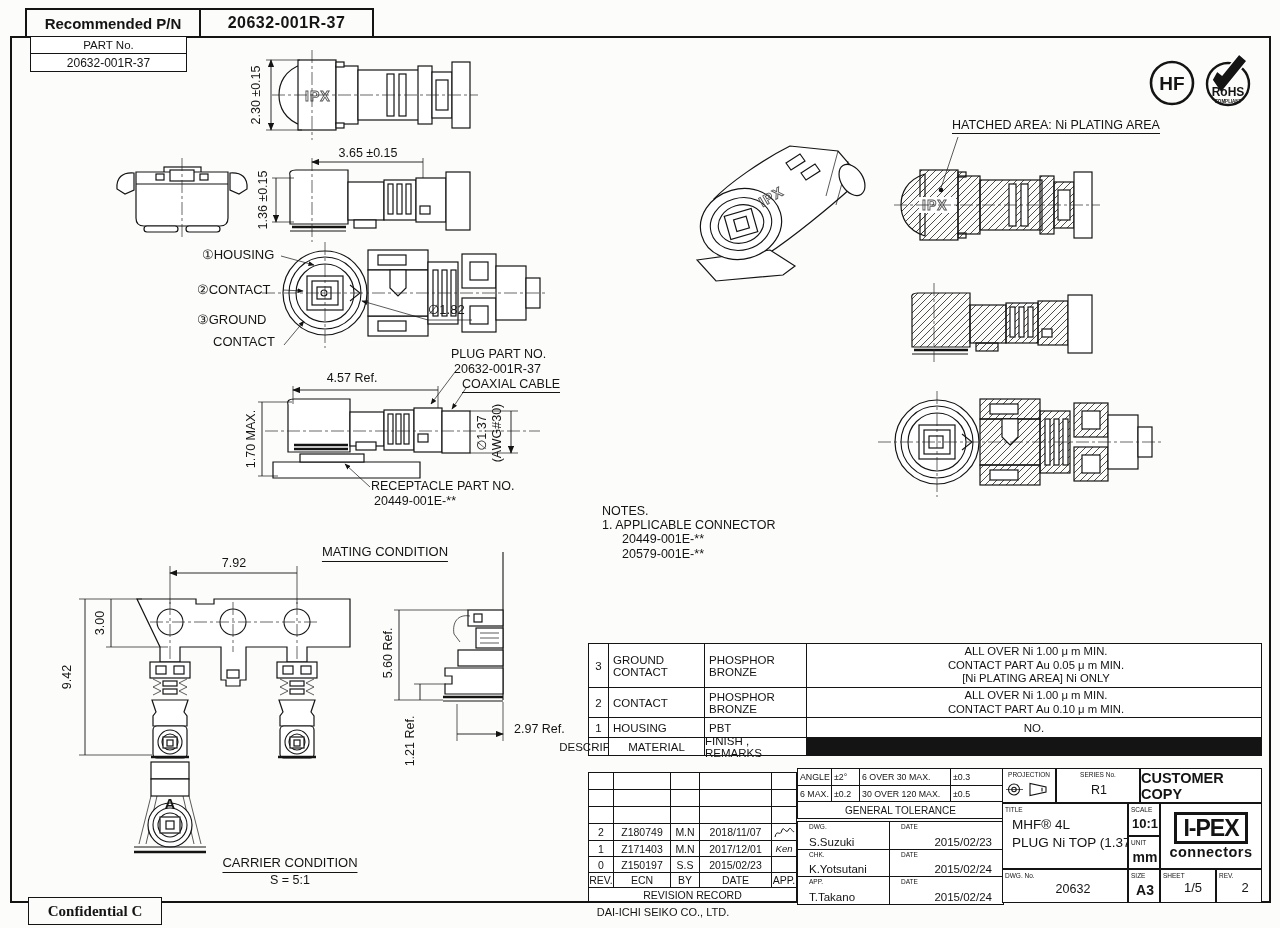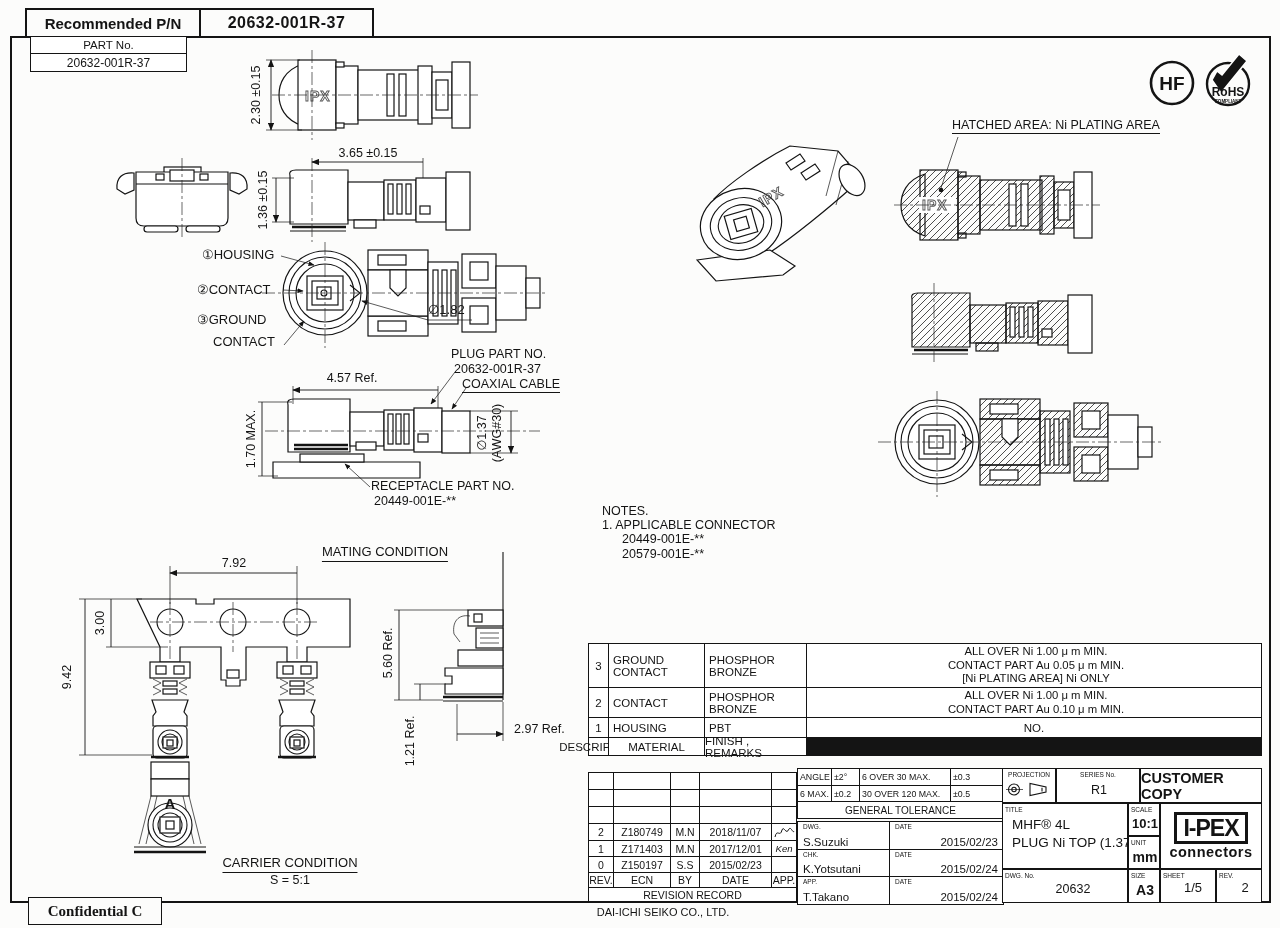--- a/index.html
+++ b/index.html
@@ -39,21 +39,21 @@
   .fin{flex-direction:column;align-items:flex-start;justify-content:center;padding-left:4px;}
   .fin div{line-height:13.5px;font-size:11.3px;}
   .rev{left:588px;top:772px;width:207px;grid-template-columns:24px 56px 28px 71px auto;grid-template-rows:16px 16px 16px 16px 15px 15px 14px 13px;}
   .rev>div{justify-content:center;font-size:10.5px;}
   .rev .cap{grid-column:1/-1;font-size:10.5px;}
   .slash{background-image:linear-gradient(to top right,#fff 47%,#141414 49%,#141414 51%,#fff 53%);}
   .tol{left:797px;top:768px;width:205px;grid-template-columns:33px 27px 90px auto;grid-template-rows:16px 15px 16px;}
   .tol>div{font-size:8.8px;padding:0 2px;}
   .tol .cap{grid-column:1/-1;justify-content:center;font-size:10px;}
   .sig{left:797px;top:821px;width:205px;height:82px;grid-template-columns:91px auto;grid-template-rows:1fr 1fr 1fr;}
-  .sig>div{flex-direction:column;align-items:flex-start;justify-content:space-between;padding:1px 5px;}
+  .sig>div{flex-direction:column;align-items:flex-start;justify-content:space-between;padding:1px 11px;}
   .slbl{font-size:6.5px;line-height:7px;}
   .sval{font-size:11.5px;line-height:12px;}
   .sdate{align-self:flex-end;}
   
   .bx{position:absolute;border:1px solid #141414;background:#fff;box-sizing:border-box;}
   .tiny{position:absolute;font-size:6.5px;line-height:7px;}
   .logo-outer{display:flex;flex-direction:column;align-items:center;justify-content:center;height:100%;}
   .logo-box{border:3px solid #141414;padding:0 6px;font-weight:bold;font-size:23px;letter-spacing:-1px;line-height:26px;}
   .logo-sub{font-weight:bold;font-size:14.5px;letter-spacing:.5px;line-height:15px;margin-top:1px;}
   .conf{left:28px;top:897px;width:132px;height:26px;border:1.5px solid #141414;background:#fcfcfb;

